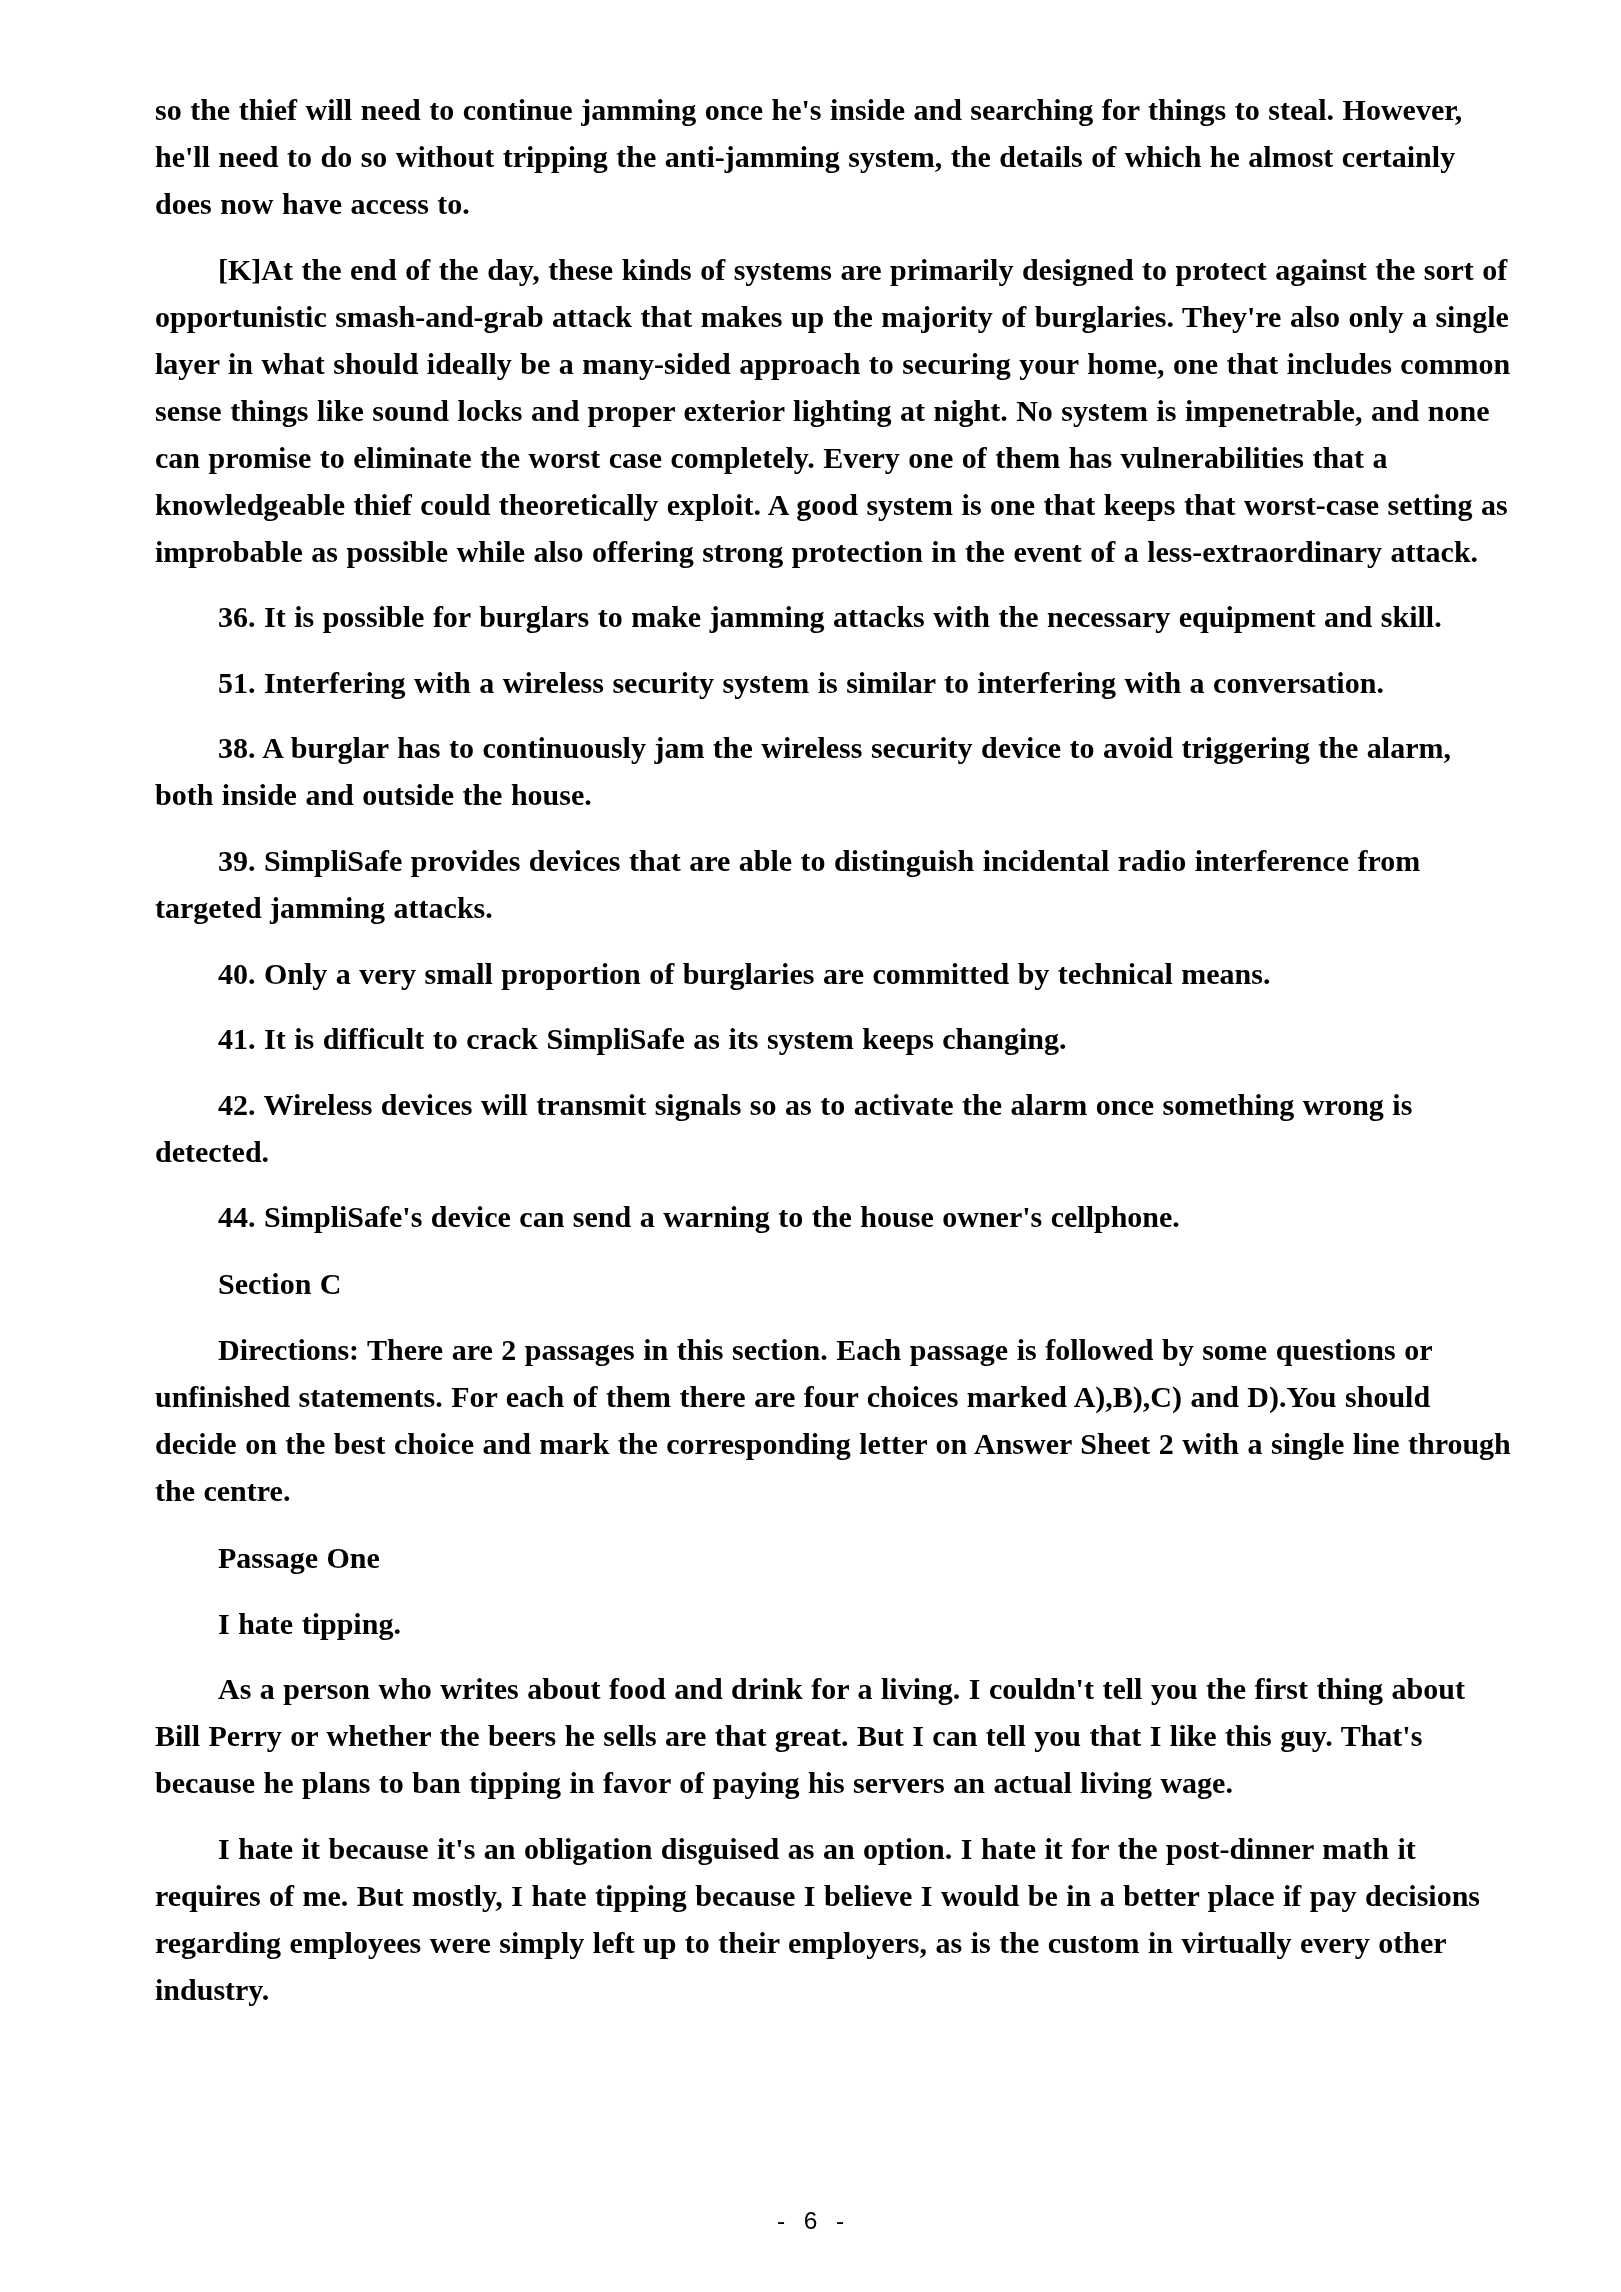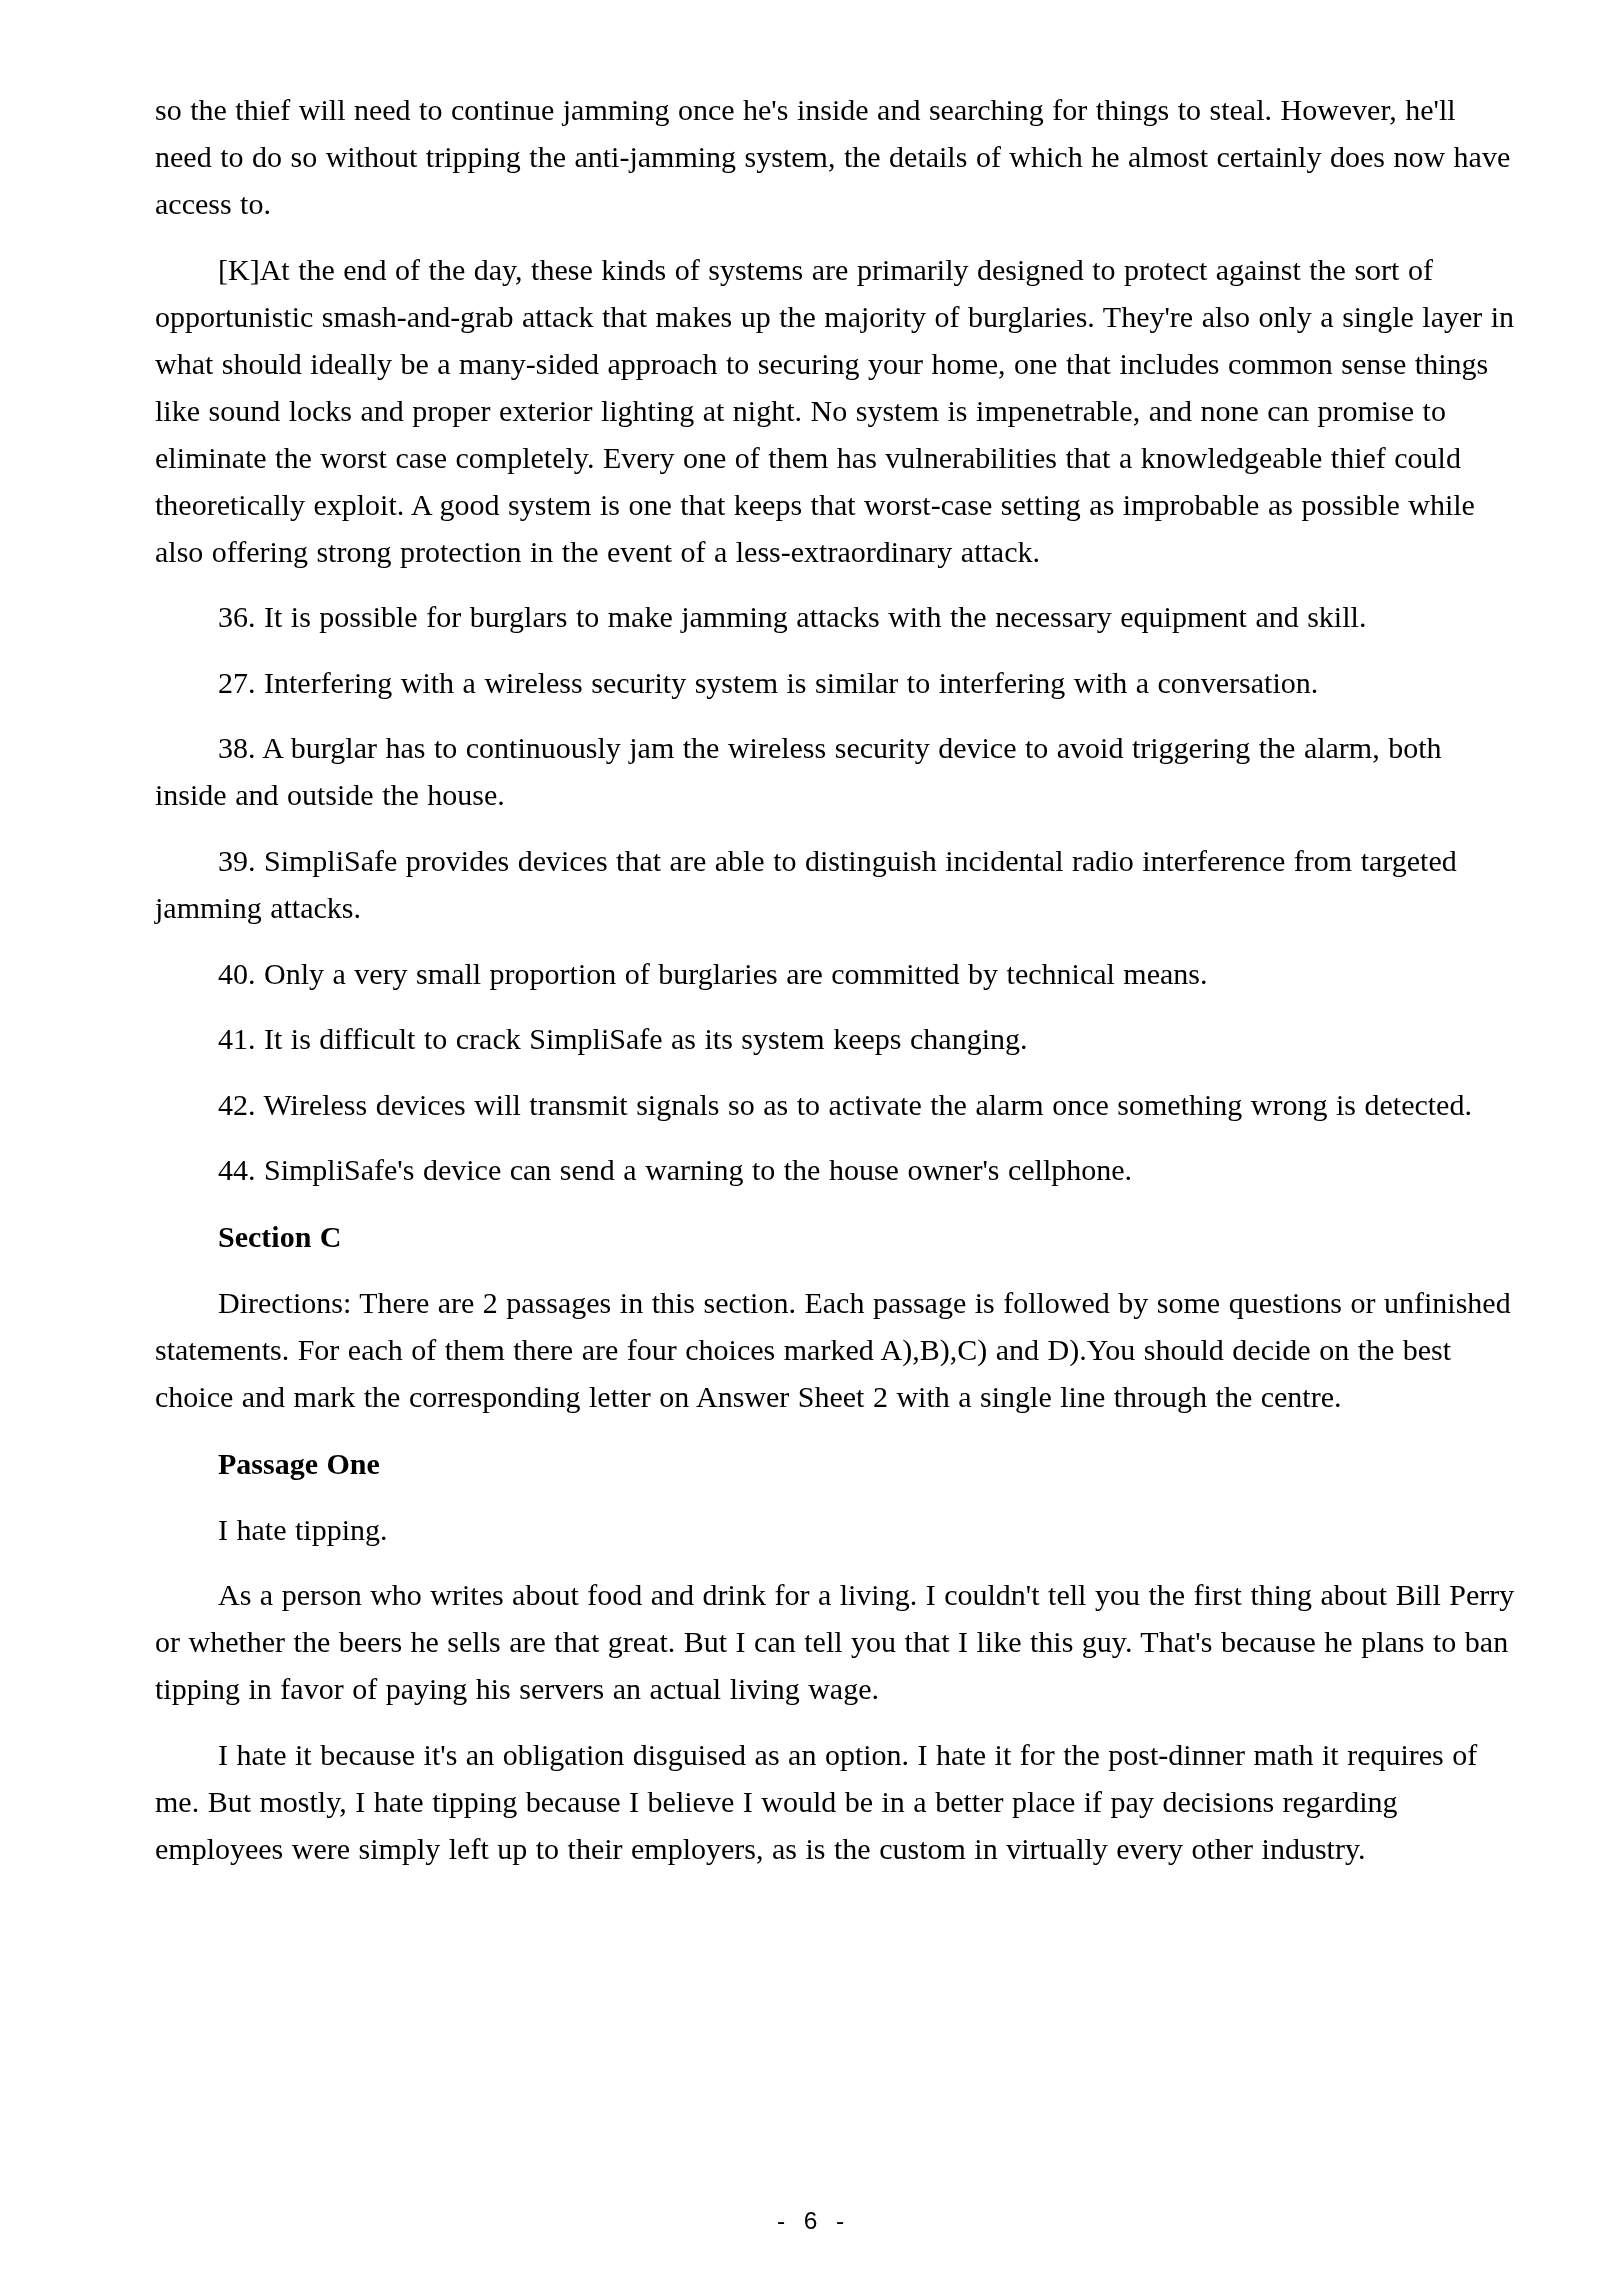--- a/index.html
+++ b/index.html
@@ -19,20 +19,21 @@
     box-sizing: border-box;
     width: 100%;
     padding: 86px 106px 0 155px;
   }
   .para {
     font-size: 30px;
     line-height: 47px;
     margin: 0 0 18.6px 0;
     text-align: left;
     word-spacing: 1px;
+    font-weight: bold;
   }
   .indent {
     text-indent: 63px;
   }
   .bold {
     font-weight: 700;
     margin-top: 20px;
   }
   .page-number {
     position: absolute;
@@ -46,21 +47,21 @@
     color: #000000;
   }
 </style>
 </head>
 <body>
 
 <main class="page-content">
   <p class="para">so the thief will need to continue jamming once he's inside and searching for things to steal. However, he'll need to do so without tripping the anti-jamming system, the details of which he almost certainly does now have access to.</p>
   <p class="para indent">[K]At the end of the day, these kinds of systems are primarily designed to protect against the sort of opportunistic smash-and-grab attack that makes up the majority of burglaries. They're also only a single layer in what should ideally be a many-sided approach to securing your home, one that includes common sense things like sound locks and proper exterior lighting at night. No system is impenetrable, and none can promise to eliminate the worst case completely. Every one of them has vulnerabilities that a knowledgeable thief could theoretically exploit. A good system is one that keeps that worst-case setting as improbable as possible while also offering strong protection in the event of a less-extraordinary attack.</p>
   <p class="para indent">36. It is possible for burglars to make jamming attacks with the necessary equipment and skill.</p>
-  <p class="para indent">27. Interfering with a wireless security system is similar to interfering with a conversation.</p>
+  <p class="para indent">51. Interfering with a wireless security system is similar to interfering with a conversation.</p>
   <p class="para indent">38. A burglar has to continuously jam the wireless security device to avoid triggering the alarm, both inside and outside the house.</p>
   <p class="para indent">39. SimpliSafe provides devices that are able to distinguish incidental radio interference from targeted jamming attacks.</p>
   <p class="para indent">40. Only a very small proportion of burglaries are committed by technical means.</p>
   <p class="para indent">41. It is difficult to crack SimpliSafe as its system keeps changing.</p>
   <p class="para indent">42. Wireless devices will transmit signals so as to activate the alarm once something wrong is detected.</p>
   <p class="para indent">44. SimpliSafe's device can send a warning to the house owner's cellphone.</p>
   <p class="para indent bold">Section C</p>
   <p class="para indent">Directions: There are 2 passages in this section. Each passage is followed by some questions or unfinished statements. For each of them there are four choices marked A),B),C) and D).You should decide on the best choice and mark the corresponding letter on Answer Sheet 2 with a single line through the centre.</p>
   <p class="para indent bold">Passage One</p>
   <p class="para indent">I hate tipping.</p>

